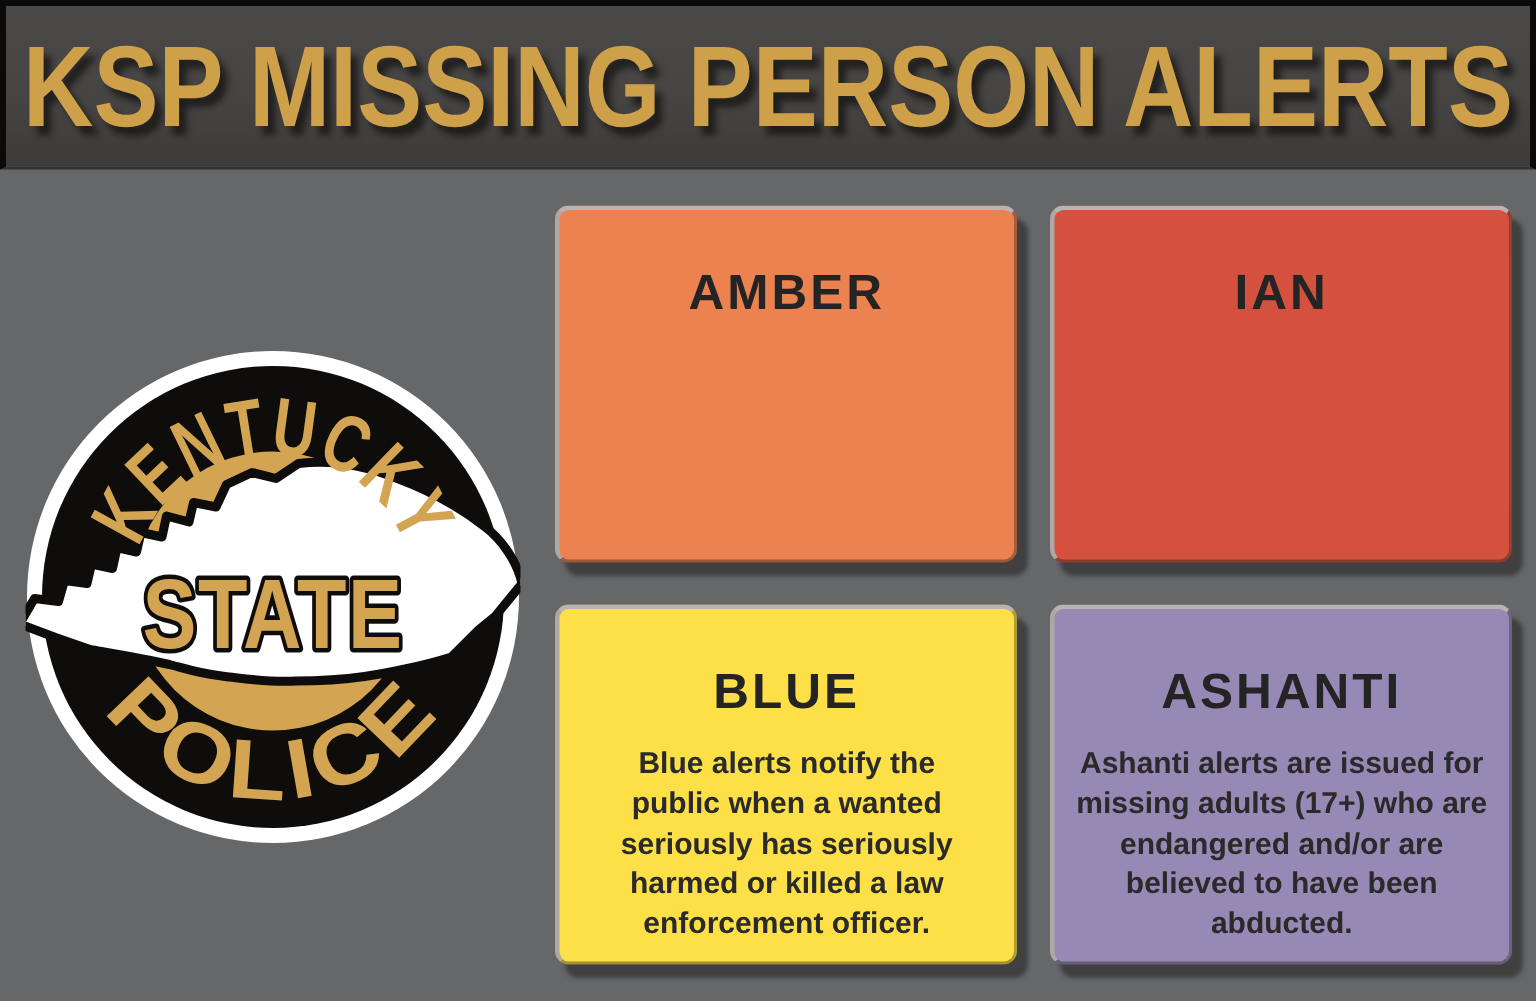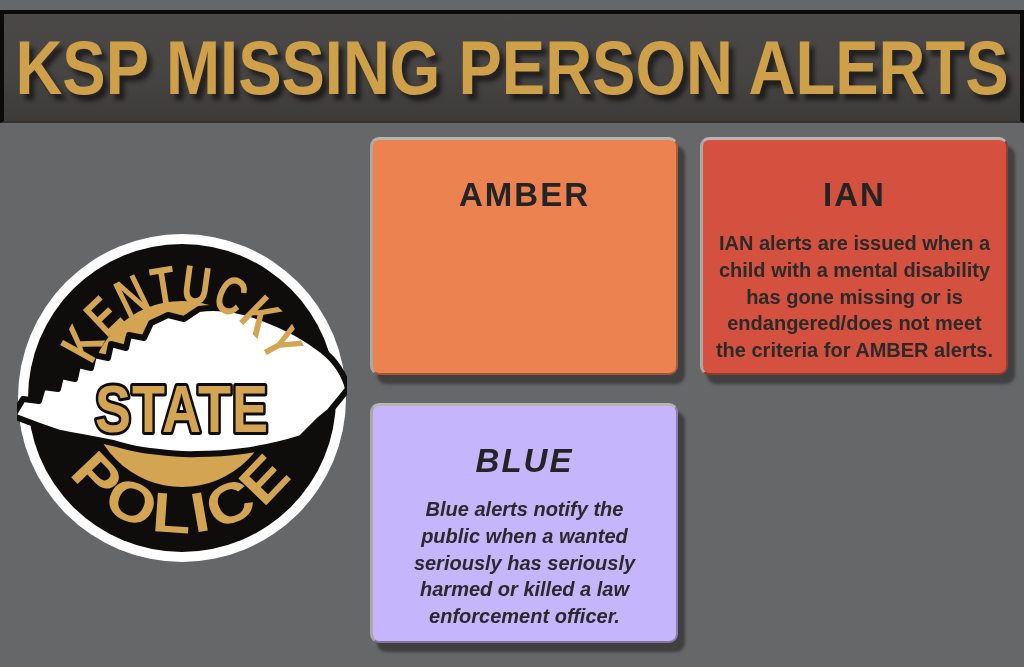--- a/index.html
+++ b/index.html
@@ -8,21 +8,21 @@
     background:#666769;
     font-family:"Liberation Sans", sans-serif;
   }
 
   
   #header {
     position:absolute; left:0; top:0; width:1024px; height:113px;
     box-sizing:border-box;
     background:linear-gradient(180deg,#4b4947 0%, #474543 55%, #3d3b3a 100%);
     border:4px solid #0a0a0a; border-bottom:2px solid #343231;
-    display:flex; align-items:center; justify-content:center;margin-top:10px;
+    display:flex; align-items:center; justify-content:center;
   }
   #poster-title {
     font-size:65px; font-weight:bold; letter-spacing:0px; white-space:nowrap;
     color:#cfa04a;
     transform:scaleY(1.18);
     text-shadow:5px 5px 4px rgba(8,8,8,0.6);
   }
 
   
   #badge { position:absolute; left:17px; top:233px; width:330px; height:330px; }
@@ -101,22 +101,25 @@
       <textPath href="#arcBottom" startOffset="50%" textLength="265" lengthAdjust="spacingAndGlyphs">POLICE</textPath>
     </text>
   </svg>
 
   <div class="card" id="card-amber" style="background-color: rgb(237, 130, 81);">
     <div class="card-title">AMBER</div>
   </div>
 
   <div class="card" id="card-ian" style="background-color: rgb(213, 81, 63);">
     <div class="card-title">IAN</div>
-    <div class="card-body">IAN alerts are issued when a child with a mental disability has gone missing or is endangered/does not meet the criteria for AMBER alerts.</div>
   </div>
 
-  <div class="card" id="card-blue" style="background-color: #c4b5fd; font-style: italic;">
+  <div class="card" id="card-blue" style="background-color: #fde047;">
     <div class="card-title">BLUE</div>
     <div class="card-body">Blue alerts notify the public when a wanted seriously has seriously harmed or killed a law enforcement officer.</div>
   </div>
 
+  <div class="card" id="card-ashanti" style="background-color: rgb(151, 137, 181);">
+    <div class="card-title">ASHANTI</div>
+    <div class="card-body">Ashanti alerts are issued for missing adults (17+) who are endangered and/or are believed to have been abducted.</div>
+  </div>
 
 </div>
 
 </body></html>

